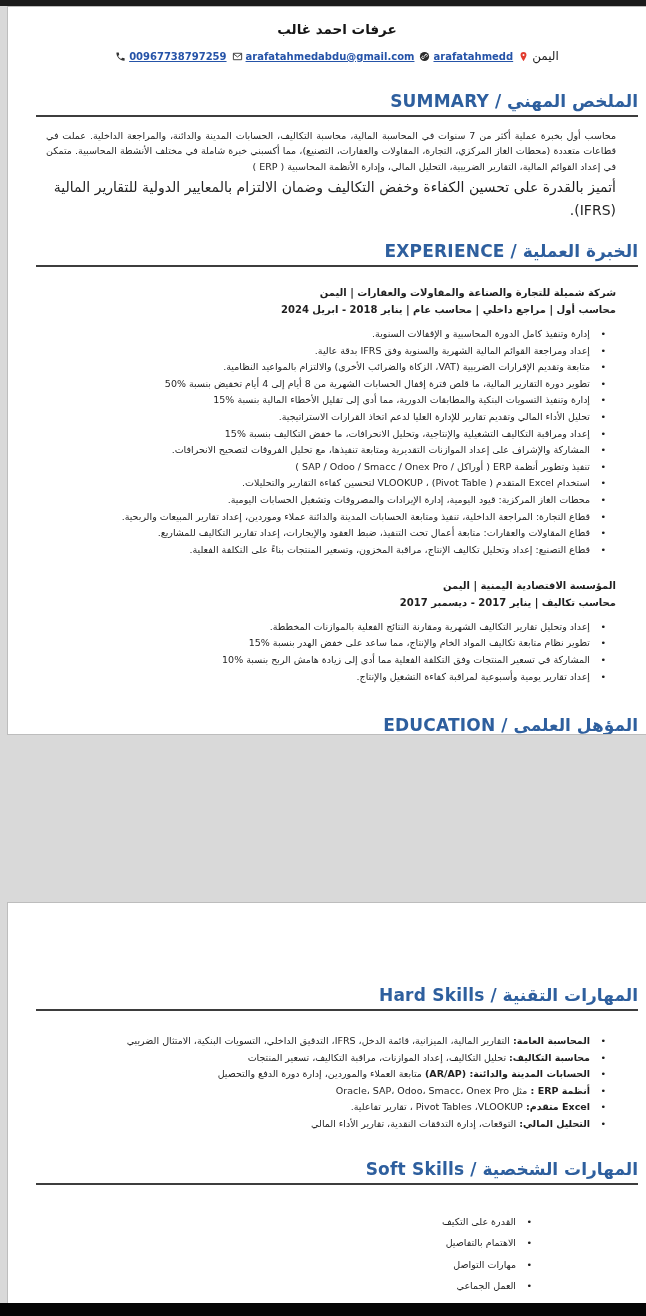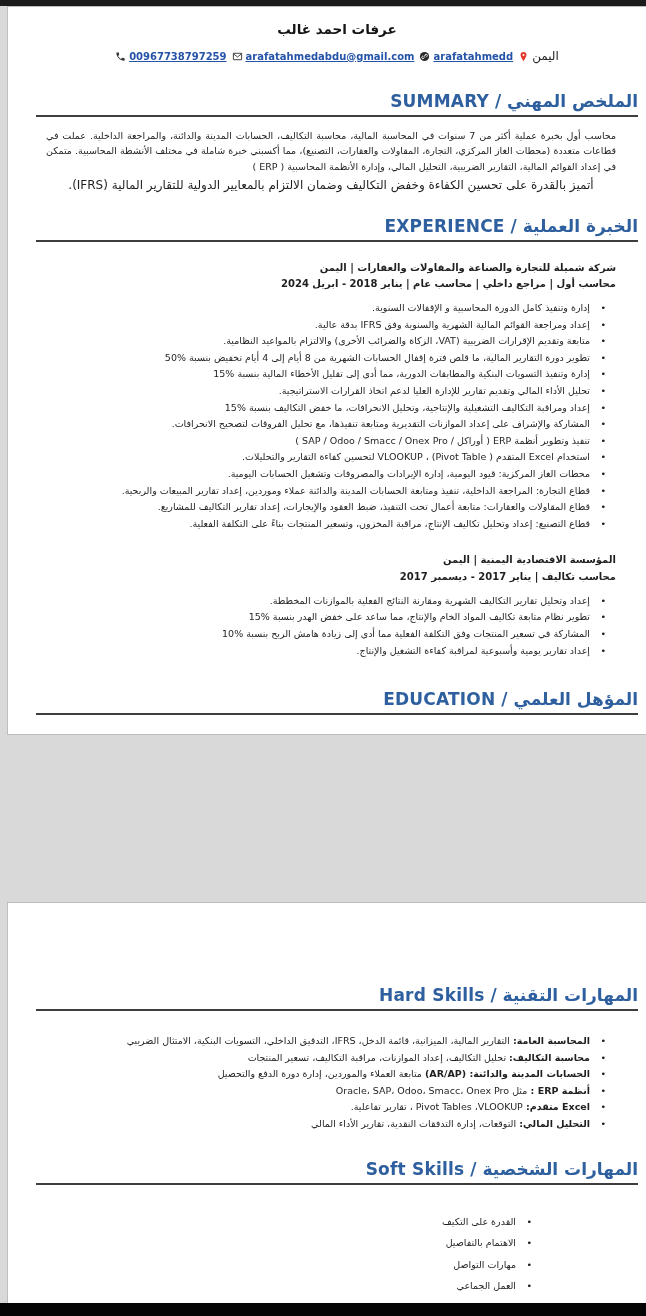--- a/index.html
+++ b/index.html
@@ -38,21 +38,21 @@
 
   .section { margin-top: 28px; }
   .section-heading {
     direction: rtl; text-align: right;
     color: #2e5f9e; font-weight: bold; font-size: 17px;
     letter-spacing: .2px;
   }
   .section-rule { border: none; border-top: 2px solid #3d3d3d; margin-top: 4px; height:0; }
 
   .summary-p1 { margin: 11px 22px 0 10px; direction: rtl; text-align: justify; font-size: 9.5px; line-height: 1.62; }
-  .summary-p2 { margin: 2px 22px 8px 10px;  direction: rtl; text-align: center;  font-size: 12px; line-height: 1.62; }
+  .summary-p2 { margin: 2px 22px 8px 10px;  direction: rtl; text-align: right;  font-size: 14px; line-height: 1.62; }
 
   .job { margin-top: 16px; }
   .job-company { margin: 0 22px 0 10px; direction: rtl; text-align: right; font-weight: bold; font-size: 10px; line-height:1.55; }
   .job-role    { margin: 3px 22px 0 10px; direction: rtl; text-align: right; font-weight: bold; font-size: 10px; }
 
   ul.bullets { list-style: none; margin: 11px 22px 0 10px; direction: rtl; text-align: right; }
   ul.bullets li { position: relative; padding-right: 26px; font-size: 9.5px; line-height: 16.6px; }
   ul.bullets li::before { content: "•"; position: absolute; right: 10px; top: 0; }
 
   .edu-school { margin: 24px 22px 0 10px; direction: rtl; text-align: right; font-weight: bold; font-size: 10px; }

